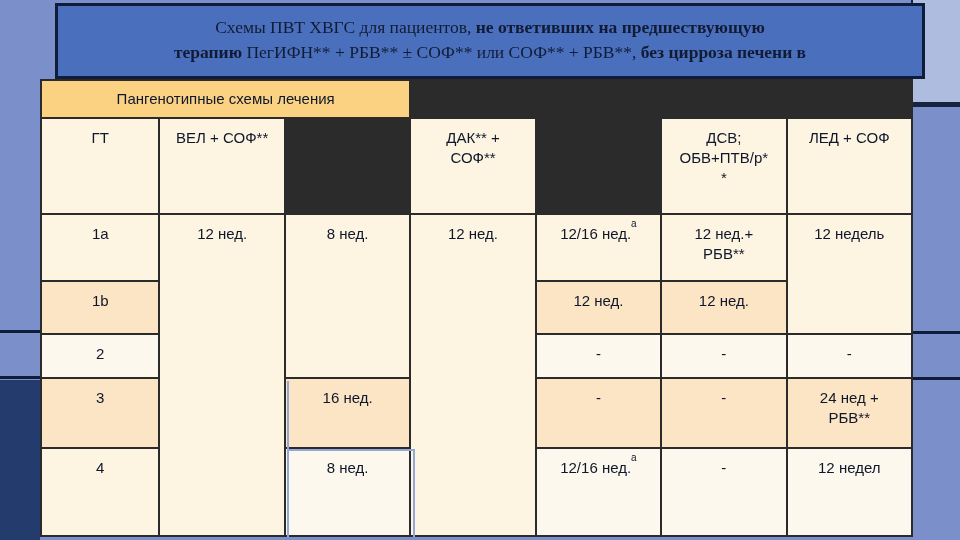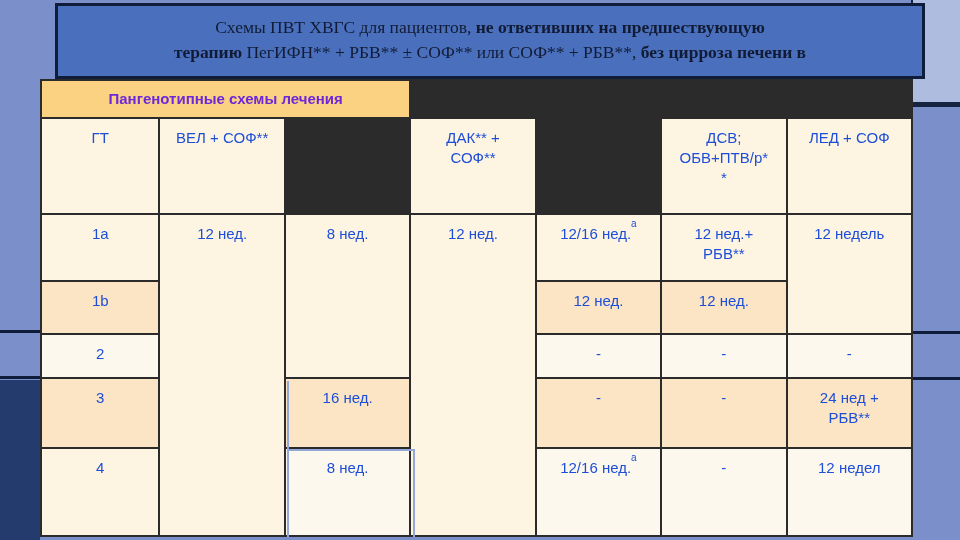--- a/index.html
+++ b/index.html
@@ -23,22 +23,22 @@
              font-family:"Liberation Serif",serif;font-size:17.5px;line-height:25px;
              text-align:center;padding-top:9px;margin-left:15px;}
   .title-box b{font-weight:bold;}
 
   
   .tbl{position:absolute;left:40px;top:79px;width:873px;height:458px;box-sizing:border-box;
        border:2px solid #2b2b2b;background:#2b2b2b;display:grid;gap:2px;
        grid-template-columns:117fr 124fr 124fr 124fr 124fr 124fr 124fr;
        grid-template-rows:36px 94px 65px 51px 42px 68px 1fr;}
   .cell{display:flex;justify-content:center;align-items:flex-start;text-align:center;
-        padding:9px 4px 2px 4px;font-size:15px;color:#1d4ed8;white-space:pre-line;line-height:20px;}
-  .scheme{background:#fbd282;color:#6d28d9;font-weight:bold;font-size:15px;
+        padding:9px 4px 2px 4px;font-size:15px;color:#0f172a;white-space:pre-line;line-height:20px;}
+  .scheme{background:#fbd282;color:#0f172a;font-weight:normal;font-size:15px;
           align-items:center;padding-top:2px;}
   .bg-cream{background:#fdf4e2;}
   .bg-cream-light{background:#fdf8ee;}
   .bg-tan{background:#fbe5c5;}
   sup{font-size:10px;line-height:0;vertical-align:super;}
 
   
   .blue-line{position:absolute;background:#93a7d8;}
   .bl-v1{left:245px;top:300px;width:2px;height:156px;}
   .bl-h1{left:245px;top:368px;width:128px;height:2px;}

